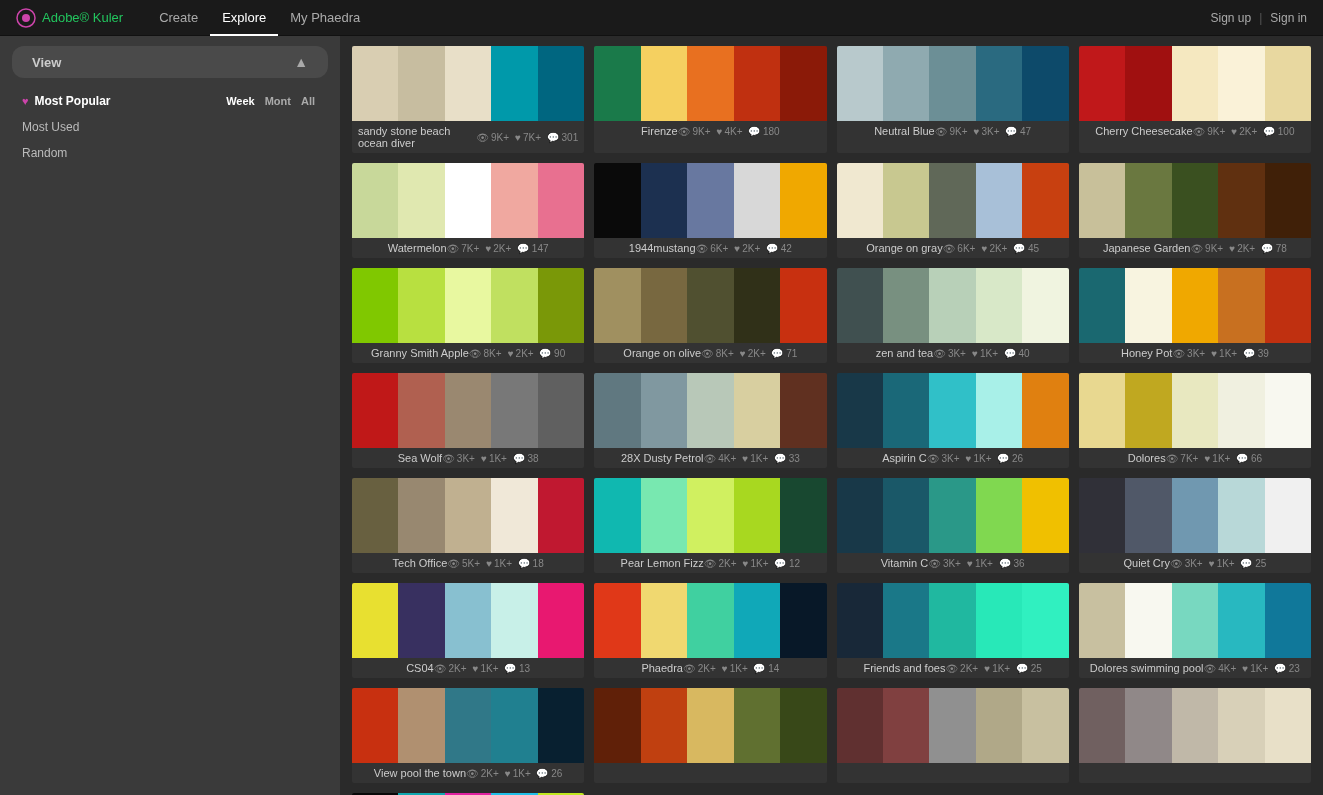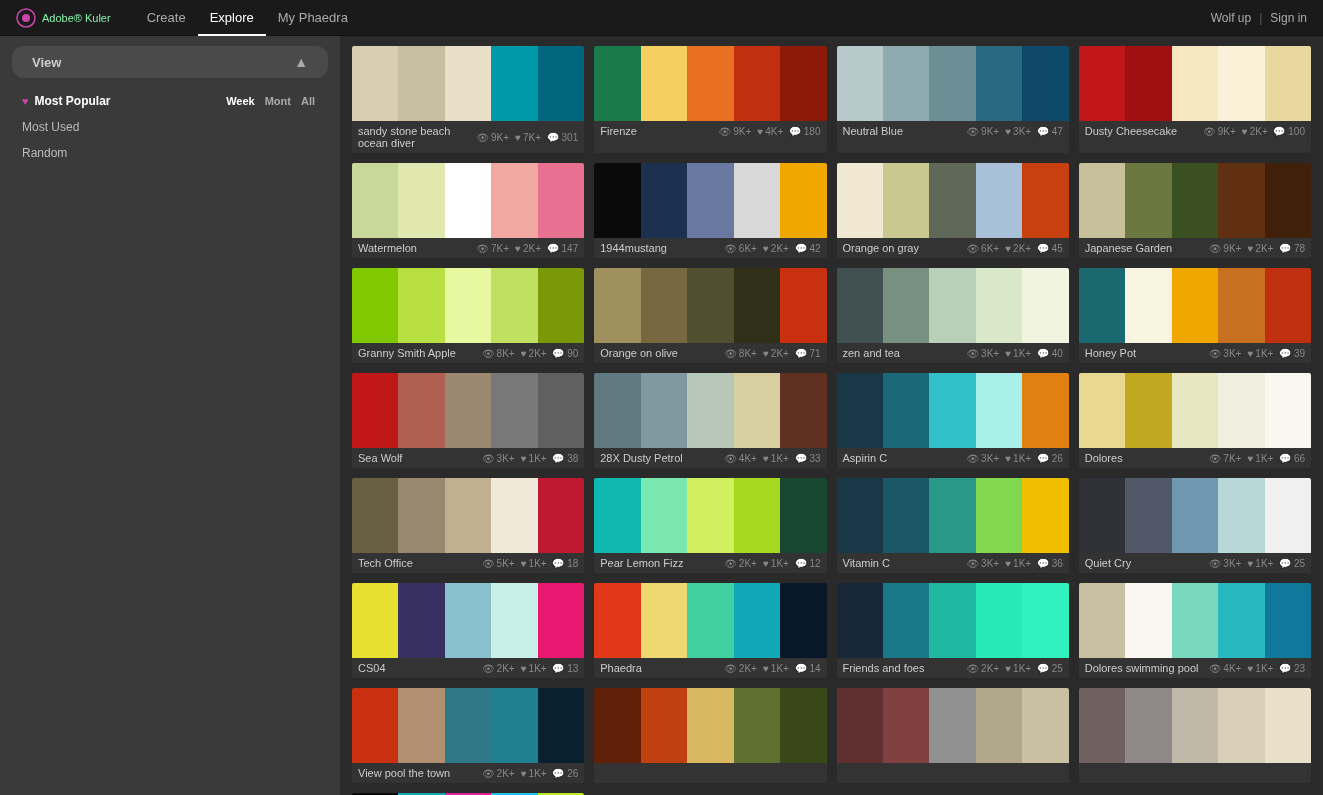--- a/index.html
+++ b/index.html
@@ -26,22 +26,22 @@
       display: flex;
       align-items: center;
       gap: 6px;
       margin-right: 24px;
     }
     .logo-icon {
       width: 20px;
       height: 20px;
     }
     .logo-text {
-      color: #86efac;
-      font-size: 11px;
+      color: #22c55e;
+      font-size: 13px;
     }
     .nav-links {
       display: flex;
       gap: 0;
     }
     .nav-link {
       color: #aaa;
       text-decoration: none;
       padding: 0 12px;
       font-size: 13px;
@@ -196,21 +196,21 @@
       height: 75px;
     }
     .swatch {
       flex: 1;
       height: 100%;
     }
     .theme-info {
       padding: 4px 6px;
       display: flex;
       align-items: center;
-      justify-content: space-between;
+      justify-content: center;
     }
     .theme-name {
       color: #ccc;
       font-size: 11px;
     }
     .theme-stats {
       display: flex;
       align-items: center;
       gap: 6px;
       color: #888;
@@ -232,21 +232,21 @@
       <circle cx="10" cy="10" r="4" fill="#cc44aa"></circle>
     </svg>
     <span class="logo-text">Adobe® Kuler</span>
   </div>
   <div class="nav-links">
     <span class="nav-link">Create</span>
     <span class="nav-link active">Explore</span>
     <span class="nav-link">My Phaedra</span>
   </div>
   <div class="nav-right">
-    <a>Wolf up</a>
+    <a>Sign up</a>
     <span class="nav-divider">|</span>
     <a>Sign in</a>
   </div>
 </nav>
 
 <div class="main-layout">
 
   <aside class="sidebar">
     <div class="sidebar-header">
       <span class="sidebar-header-title">View</span>
@@ -333,21 +333,21 @@
         </div>
         <div class="theme-card">
           <div class="theme-swatches">
             <div class="swatch" style="background-color: rgb(192, 24, 26);"></div>
             <div class="swatch" style="background-color: rgb(160, 16, 16);"></div>
             <div class="swatch" style="background-color: rgb(245, 232, 192);"></div>
             <div class="swatch" style="background-color: rgb(250, 242, 216);"></div>
             <div class="swatch" style="background-color: rgb(232, 216, 160);"></div>
           </div>
           <div class="theme-info">
-            <span class="theme-name">Dusty Cheesecake</span>
+            <span class="theme-name">Cherry Cheesecake</span>
             <div class="theme-stats">
       <span class="stat"><span>👁</span>9K+</span>
       <span class="stat"><span>♥</span>2K+</span>
       <span class="stat"><span>💬</span>100</span>
     </div>
           </div>
         </div>
         <div class="theme-card">
           <div class="theme-swatches">
             <div class="swatch" style="background-color: rgb(200, 216, 154);"></div>

